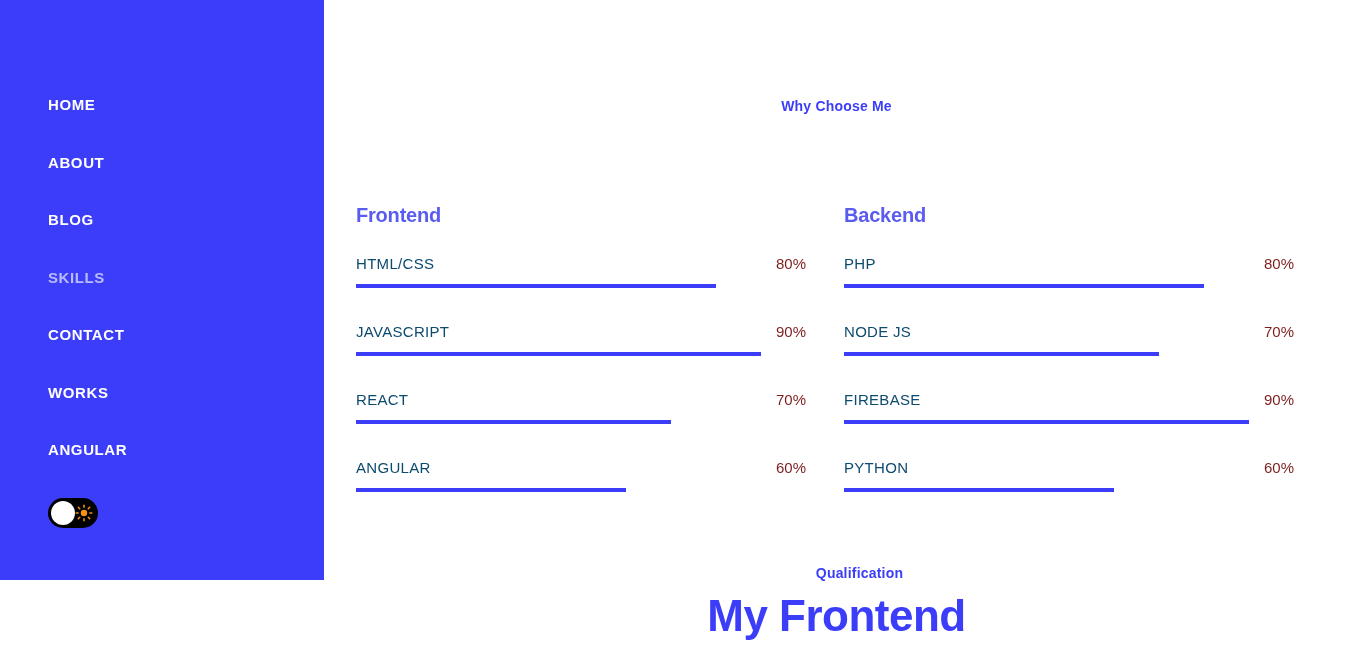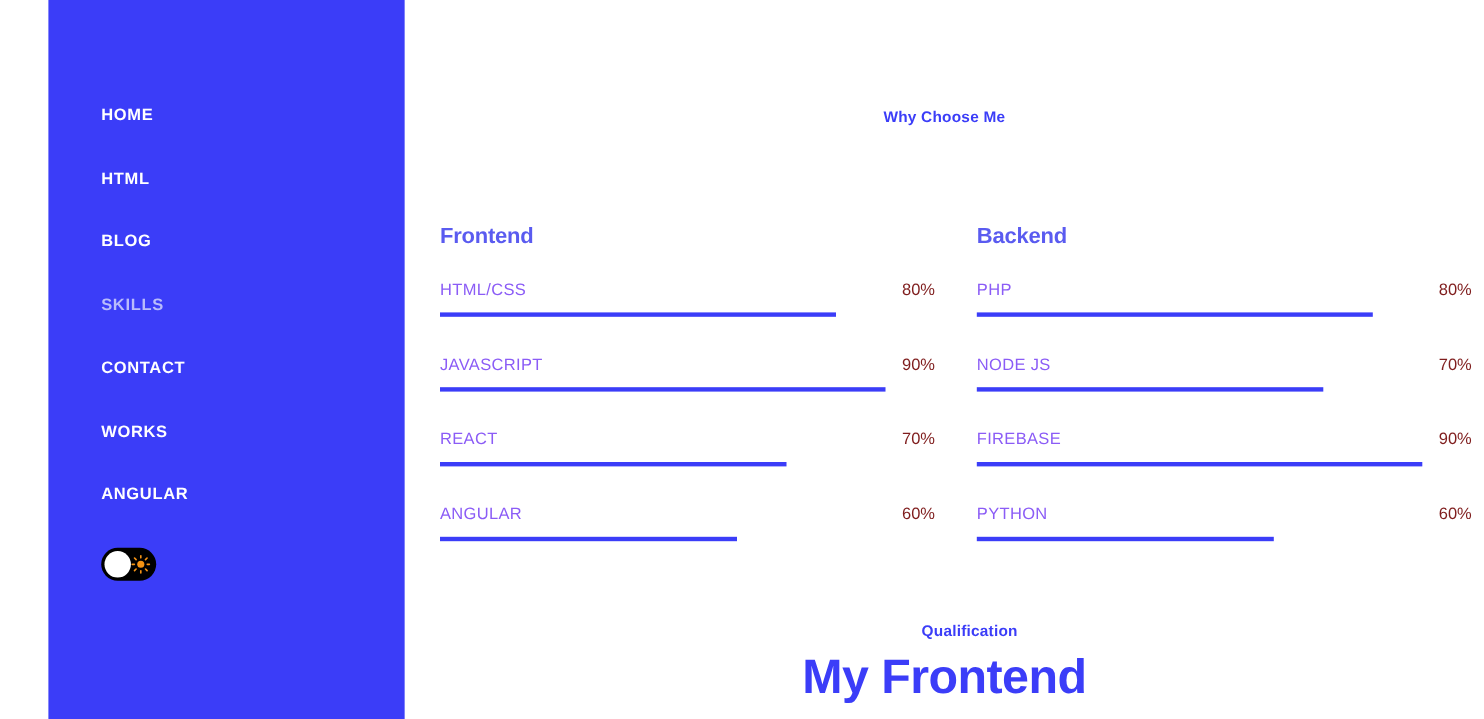--- a/index.html
+++ b/index.html
@@ -20,25 +20,24 @@
   .page {
     position: relative;
     width: 1349px;
     height: 654px;
     display: flex;
   }
 
   
   .sidebar {
     width: 324px;
-    height: 654px;
+    height: 580px;
     background: #3b3df8;
     flex: 0 0 324px;
     position: relative;
-    margin-left: 44px;
   }
 
   .nav {
     position: absolute;
     left: 48px;
     top: 97px;
     display: flex;
     flex-direction: column;
   }
 
@@ -143,21 +142,21 @@
   .skill-row:last-child { margin-bottom: 0; }
 
   .skill-head {
     display: flex;
     justify-content: space-between;
     align-items: baseline;
     margin-bottom: 13px;
   }
   .skill-name {
     font-size: 15px;
-    color: #8b5cf6;
+    color: #0c4a6e;
     letter-spacing: 0.3px;
     text-transform: uppercase;
     line-height: 1;
   }
   .skill-pct {
     font-size: 15px;
     color: #7f1d1d;
     line-height: 1;
   }
   .skill-track {
@@ -180,21 +179,21 @@
 </style>
 </head>
 <body>
 
 <div class="page">
 
   <aside class="sidebar">
 
     <nav class="nav">
       <a class="nav-item" href="#">HOME</a>
-      <a class="nav-item" href="#">HTML</a>
+      <a class="nav-item" href="#">ABOUT</a>
       <a class="nav-item" href="#">BLOG</a>
       <a class="nav-item is-active" href="#">SKILLS</a>
       <a class="nav-item" href="#">CONTACT</a>
       <a class="nav-item" href="#">WORKS</a>
       <a class="nav-item" href="#">ANGULAR</a>
     </nav>
 
     <button class="theme-toggle">
       <span class="toggle-knob"></span>
       <svg class="toggle-sun" viewBox="0 0 24 24">

